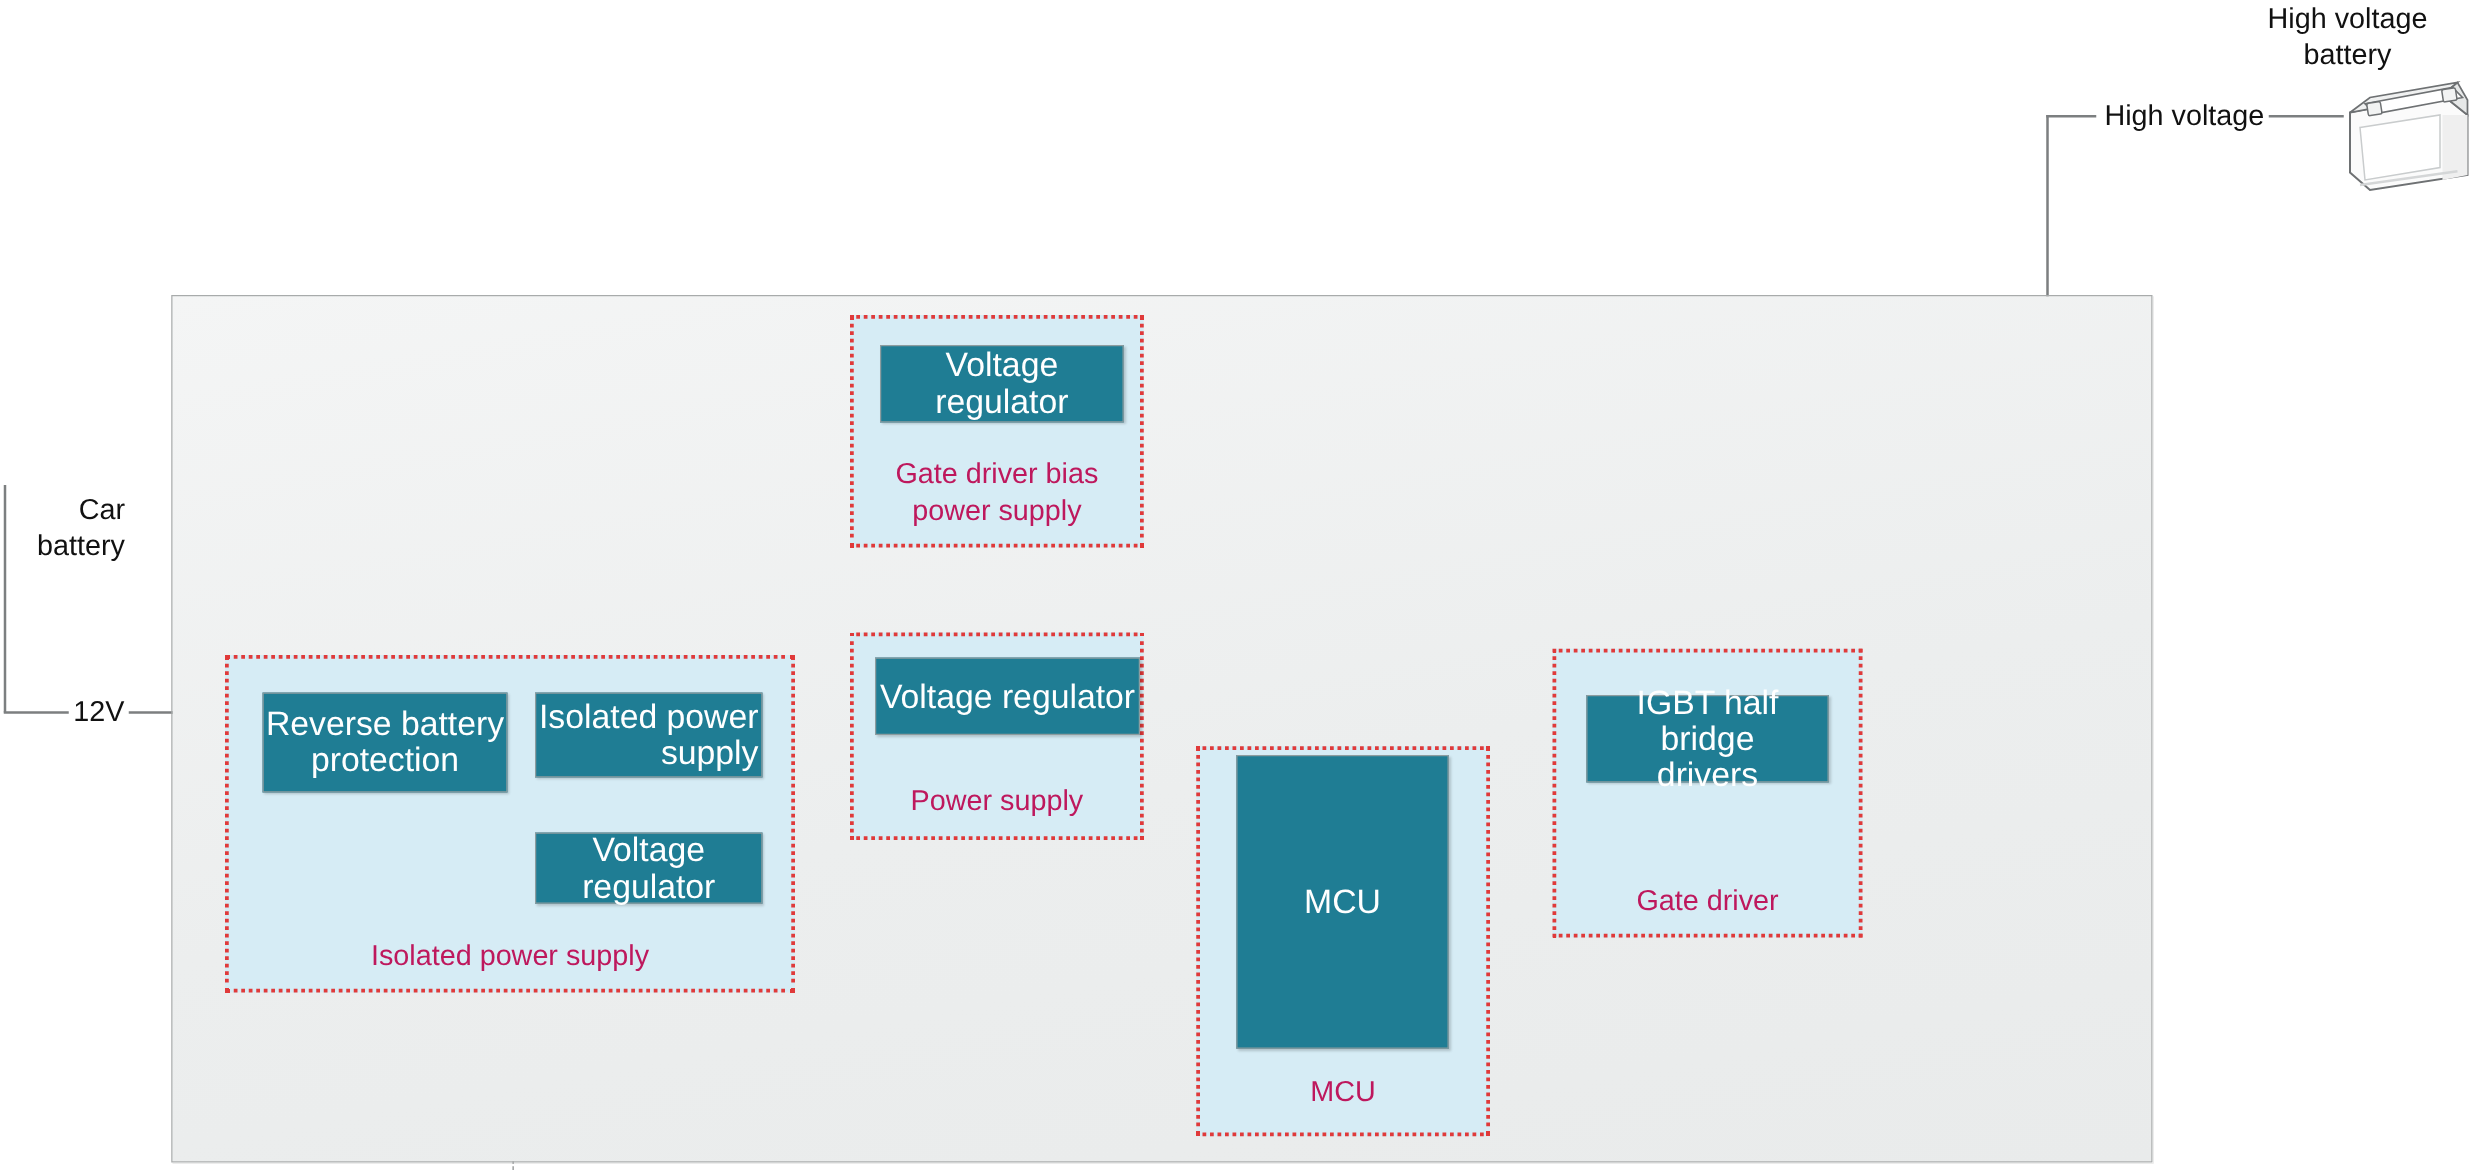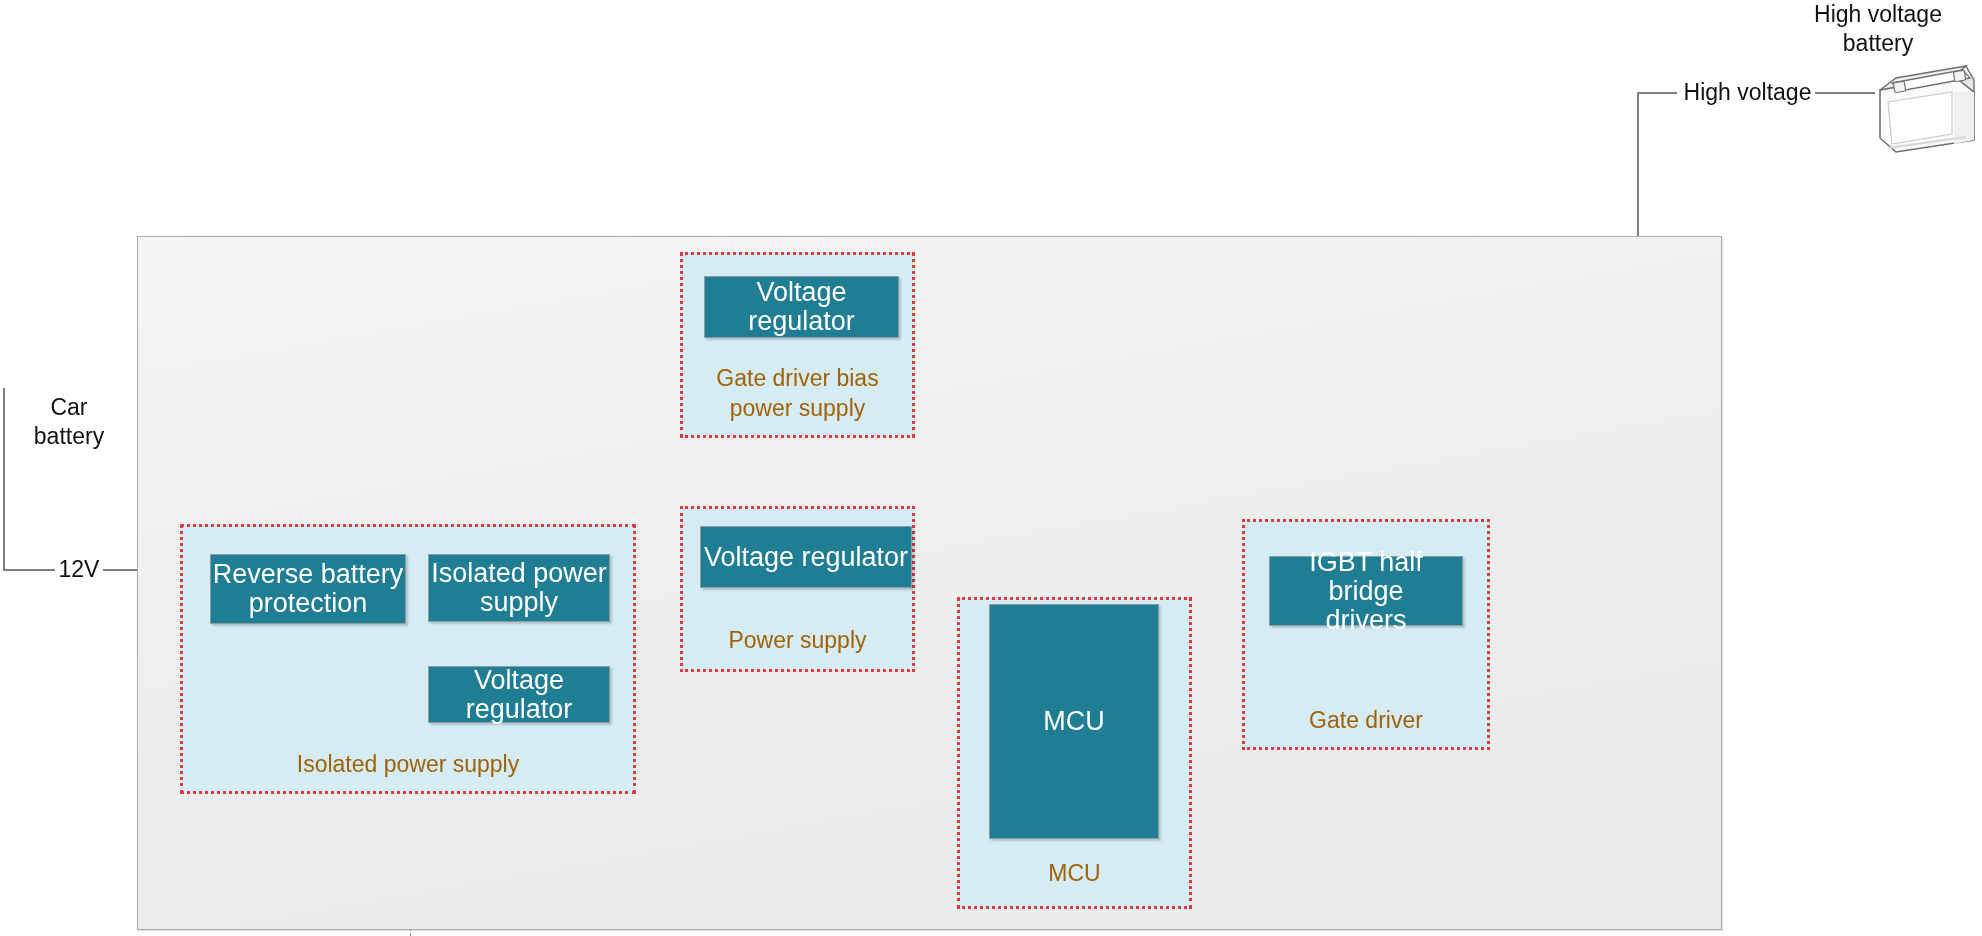--- a/index.html
+++ b/index.html
@@ -22,21 +22,21 @@
   .group{
     position:absolute;
     background:#d6ecf5;
     border:3px dotted #e03a3a;
     box-sizing:border-box;
   }
   .group-label{
     position:absolute;left:0;right:0;
     text-align:center;
     font-size:23px;
-    color:#a16207;
+    color:#be185d;
     line-height:30px;
   }
 
   
   .tealblk{
     position:absolute;
     background:#1f7d94;
     border:1px solid #8d9c9f;
     box-sizing:border-box;
     color:#ffffff;
@@ -124,27 +124,27 @@
     <div class="group-label" style="top:108px;">
       <span>Gate driver bias</span><br>
       <span>power supply</span>
     </div>
   </div>
   <div class="tealblk" style="left:704px;top:276px;width:195px;height:62px;">Voltage regulator</div>
 
   <div class="group" style="left:180px;top:524px;width:456px;height:270px;">
     <div class="group-label" style="top:222px;">Isolated power supply</div>
   </div>
-  <div class="tealblk" style="left:210px;top:554px;width:196px;height:70px;">
+  <div class="tealblk" style="left:210px;top:554px;width:196px;height:80px;">
     <span>
       <span>Reverse battery</span><br>
       <span>protection</span>
     </span>
   </div>
-  <div class="tealblk" style="left:428px;top:554px;width:182px;height:68px;">
+  <div class="tealblk" style="left:428px;top:554px;width:182px;height:68px;text-align:right;">
     <span>
       <span>Isolated power</span><br>
       <span>supply</span>
     </span>
   </div>
   <div class="tealblk" style="left:428px;top:650px;width:182px;height:57px;margin-top:16px;">
     <span>
       <span>Voltage</span><br>
       <span>regulator</span>
     </span>
@@ -163,21 +163,21 @@
   <div class="group" style="left:1242px;top:519px;width:248px;height:231px;text-decoration:underline;">
     <div class="group-label" style="top:183px;">Gate driver</div>
   </div>
   <div class="tealblk" style="left:1269px;top:556px;width:194px;height:70px;">
     <span>
       <span>IGBT half bridge</span><br>
       <span>drivers</span>
     </span>
   </div>
 
-  <div class="plainlabel" style="left:24px;top:393px;width:90px;">
+  <div class="plainlabel" style="left:10px;top:393px;width:90px;text-align:right;">
     <span>Car</span><br>
     <span>battery</span>
   </div>
 
   <div class="plainlabel" style="left:57px;top:555px;width:44px;">12V</div>
 
   <div class="plainlabel" style="left:1680px;top:78px;width:135px;">High voltage</div>
 
   <div class="plainlabel" style="left:1778px;top:0px;width:200px;">
     <span>High voltage</span><br>

